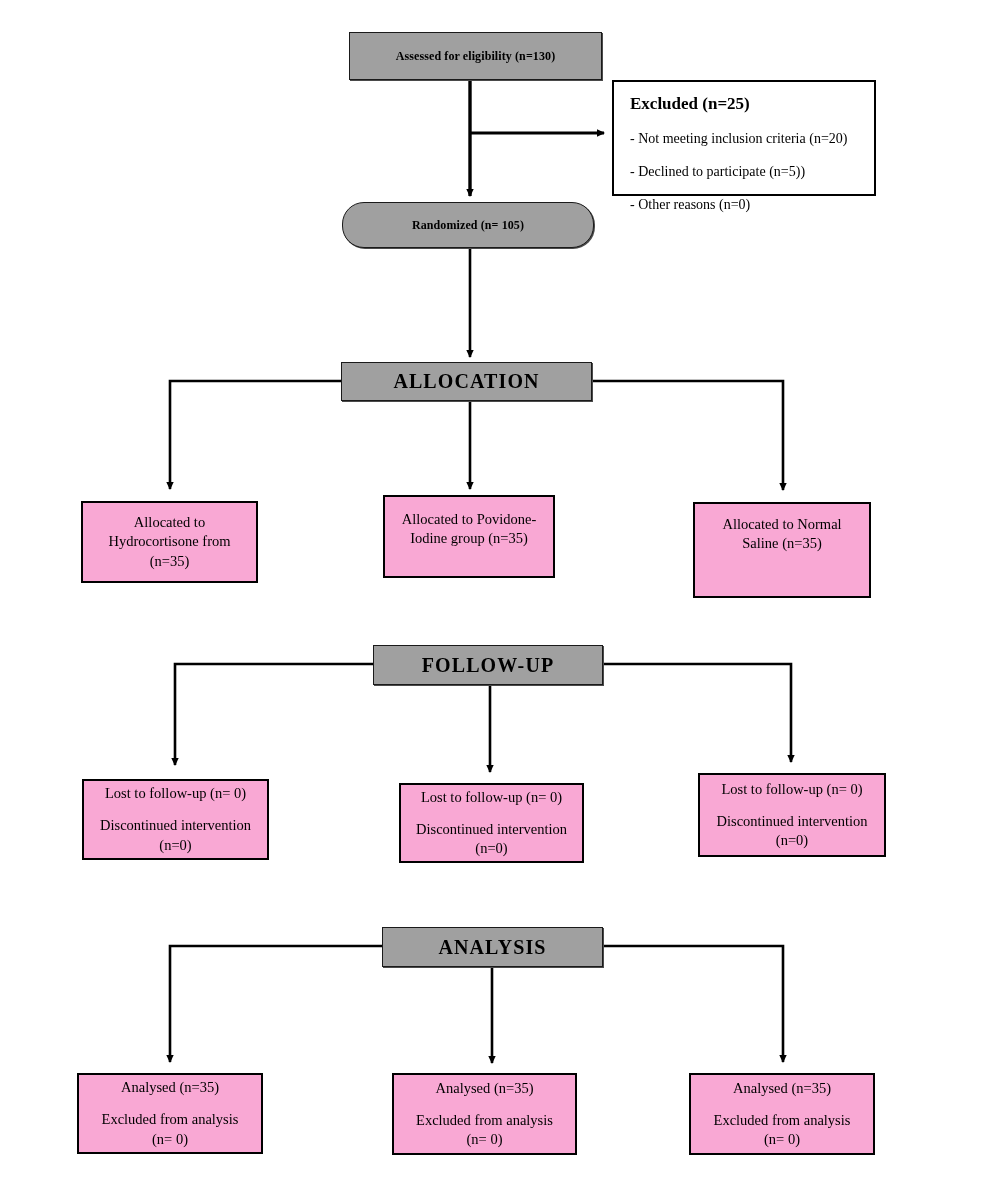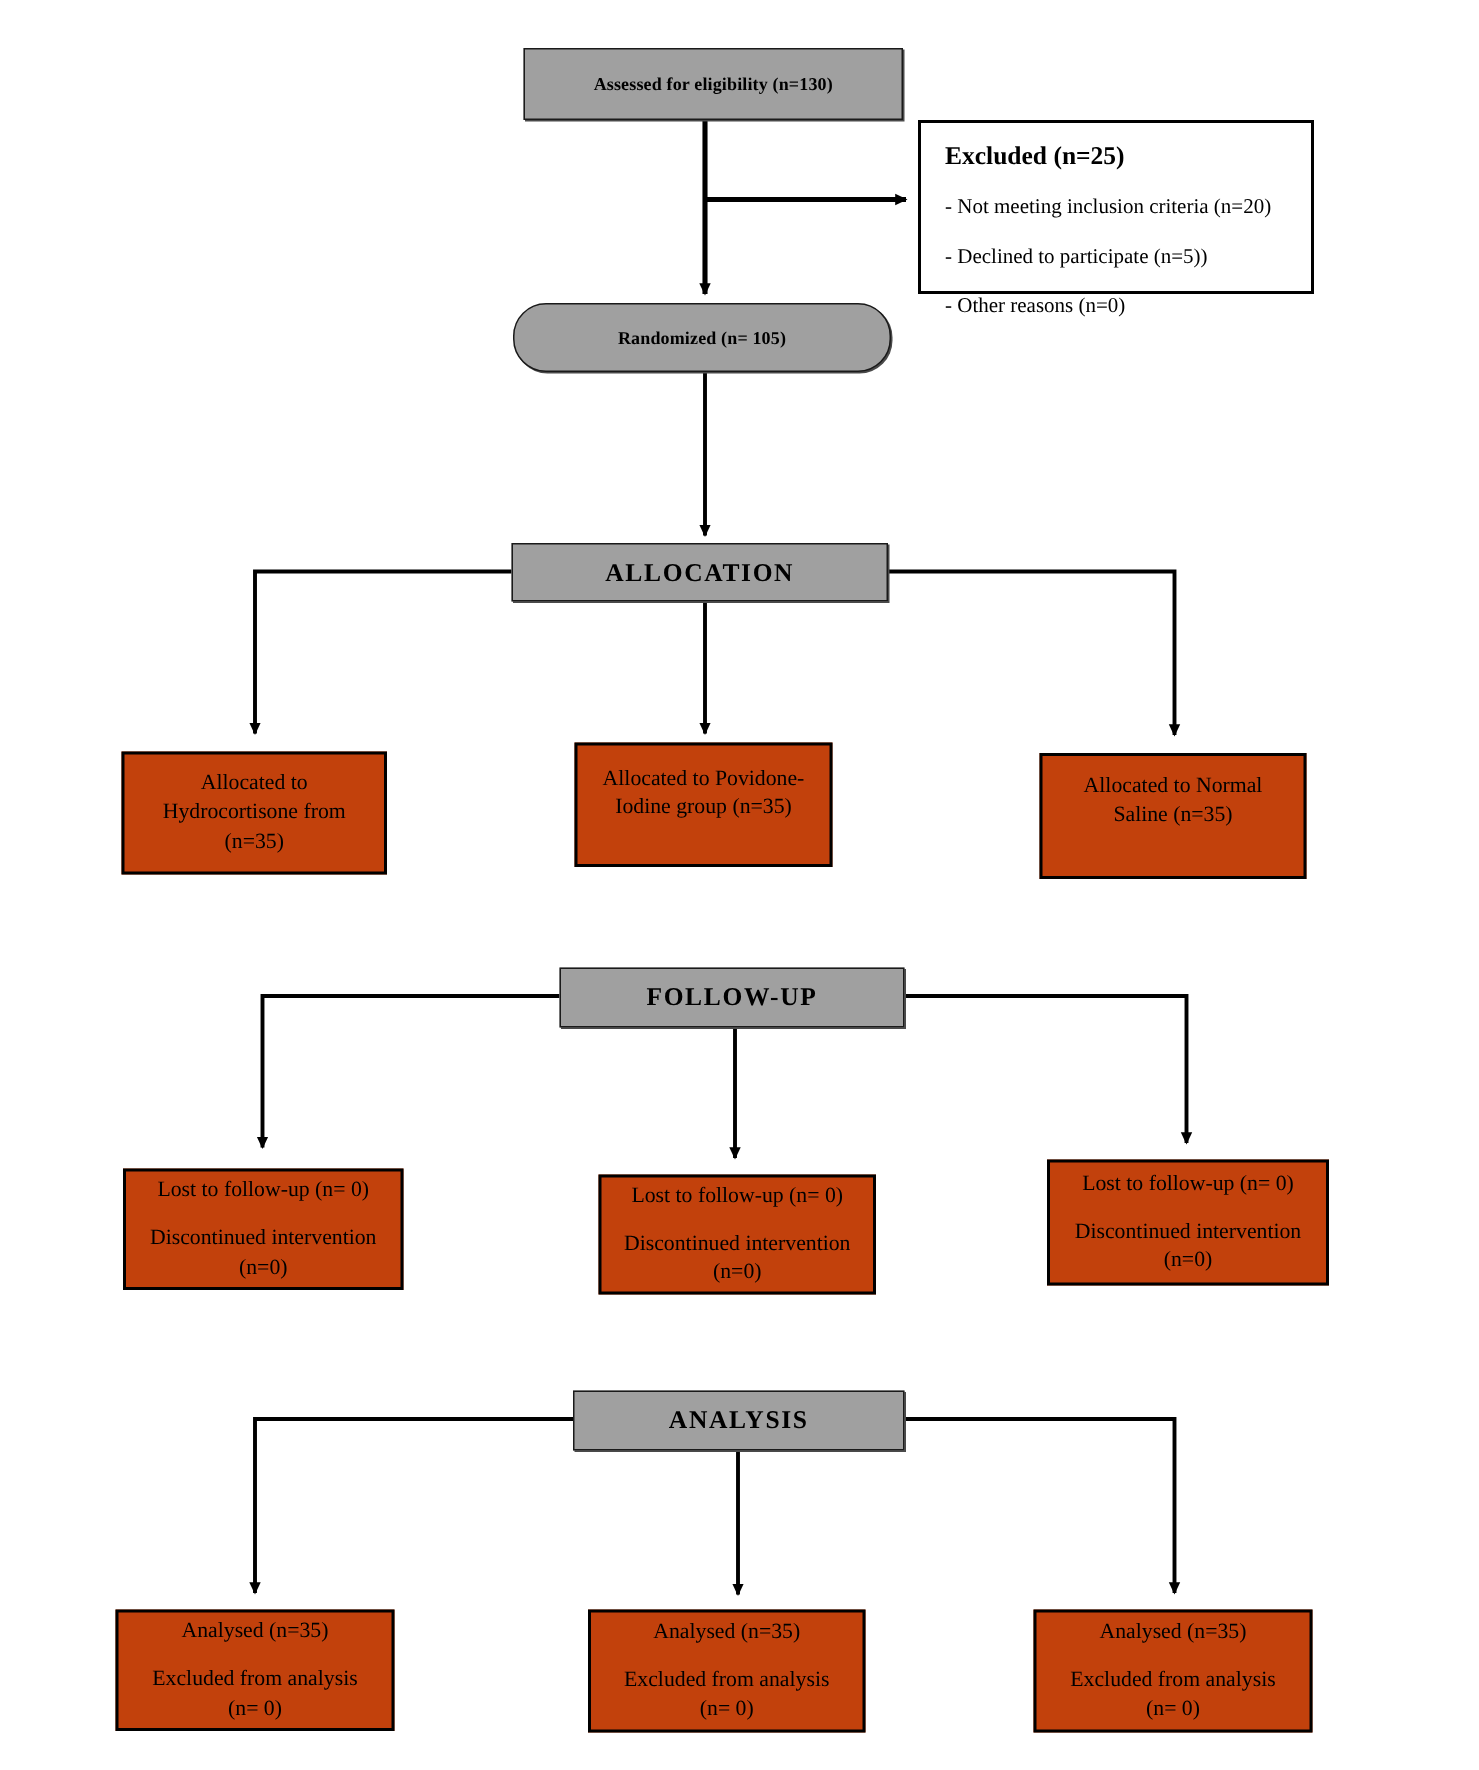--- a/index.html
+++ b/index.html
@@ -38,39 +38,39 @@
     align-items: center;
     justify-content: center;
     text-align: center;
   }
   .node.gray {
     background: #a0a0a0;
     border: 1px solid #1a1a1a;
     box-shadow: 1px 1px 0 #4a4a4a;
   }
   .node.plain {
-    background: #c2410c;
+    background: #f9a8d4;
     border: 2px solid #000000;
   }
   .node.excluded {
     background: #ffffff;
     border: 2px solid #000000;
     display: block;
     text-align: left;
     padding: 12px 14px 10px 16px;
   }
   .bold-head {
     font-weight: bold;
     font-size: 12px;
     line-height: 1.25;
     letter-spacing: 0.1px;
   }
   .caps-head {
     font-weight: bold;
-    font-size: 17px;
+    font-size: 20px;
     letter-spacing: 1.1px;
   }
   .body-line {
     font-size: 14.5px;
     line-height: 1.32;
     white-space: nowrap;
   }
   .para-gap {
     height: 13px;
   }
@@ -142,21 +142,21 @@
     <div class="body-line">Allocated to</div>
     <div class="body-line">Hydrocortisone from</div>
     <div class="body-line">(n=35)</div>
   </div>
 
   <div class="node plain" style="left:383px; top:495px; width:172px; height:83px; justify-content:flex-start; padding-top:13px;">
     <div class="body-line">Allocated to Povidone-</div>
     <div class="body-line">Iodine group (n=35)</div>
   </div>
 
-  <div class="node plain" style="left:693px; top:502px; width:178px; height:84px; justify-content:flex-start; padding-top:11px;">
+  <div class="node plain" style="left:693px; top:502px; width:178px; height:96px; justify-content:flex-start; padding-top:11px;">
     <div class="body-line">Allocated to Normal</div>
     <div class="body-line">Saline (n=35)</div>
   </div>
 
   <div class="node gray" style="left:373px; top:645px; width:230px; height:40px;">
     <div class="caps-head">FOLLOW-UP</div>
   </div>
 
   <div class="node plain" style="left:82px; top:779px; width:187px; height:81px;">
     <div class="body-line">Lost to follow-up (n= 0)</div>

